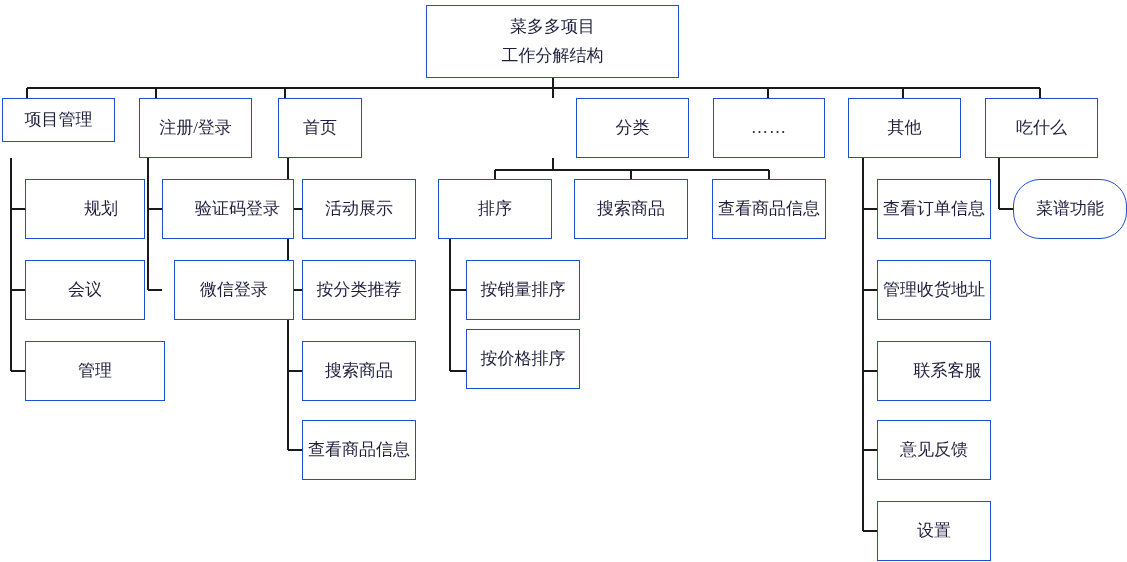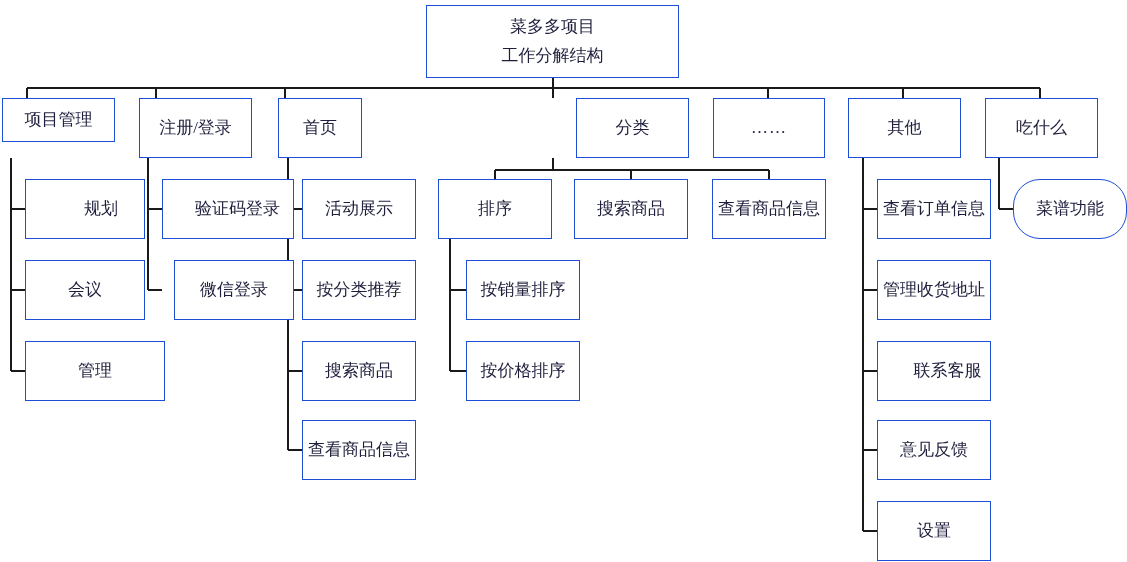--- a/index.html
+++ b/index.html
@@ -171,21 +171,21 @@
   <div class="node" style="left:574px; top:179px; width:114px; height:60px;">
     <span class="txt">搜索商品</span>
   </div>
   <div class="node" style="left:712px; top:179px; width:114px; height:60px;">
     <span class="txt">查看商品信息</span>
   </div>
 
   <div class="node" style="left:466px; top:260px; width:114px; height:60px;">
     <span class="txt">按销量排序</span>
   </div>
-  <div class="node" style="left:466px; top:341px; width:114px; height:60px;">
+  <div class="node" style="left:466px; top:329px; width:114px; height:60px;">
     <span class="txt">按价格排序</span>
   </div>
 
   <div class="node" style="left:877px; top:179px; width:114px; height:60px;">
     <span class="txt">查看订单信息</span>
   </div>
   <div class="node" style="left:877px; top:260px; width:114px; height:60px;">
     <span class="txt">管理收货地址</span>
   </div>
   <div class="node" style="left:877px; top:341px; width:114px; height:60px;padding-left:31px;">

